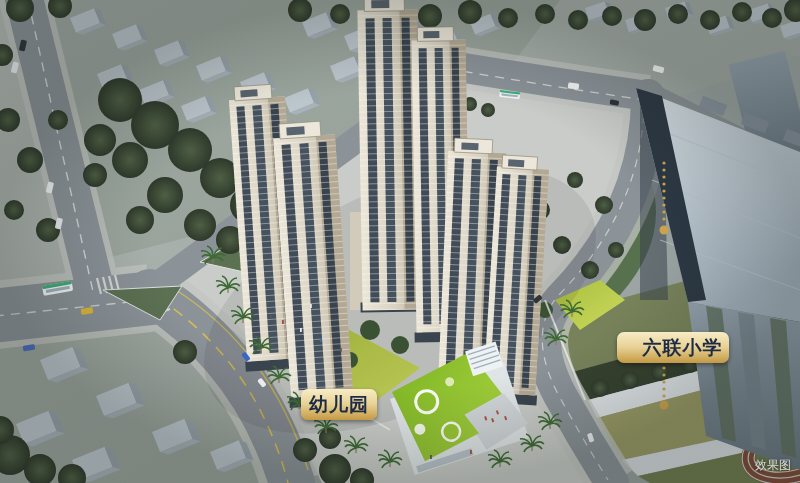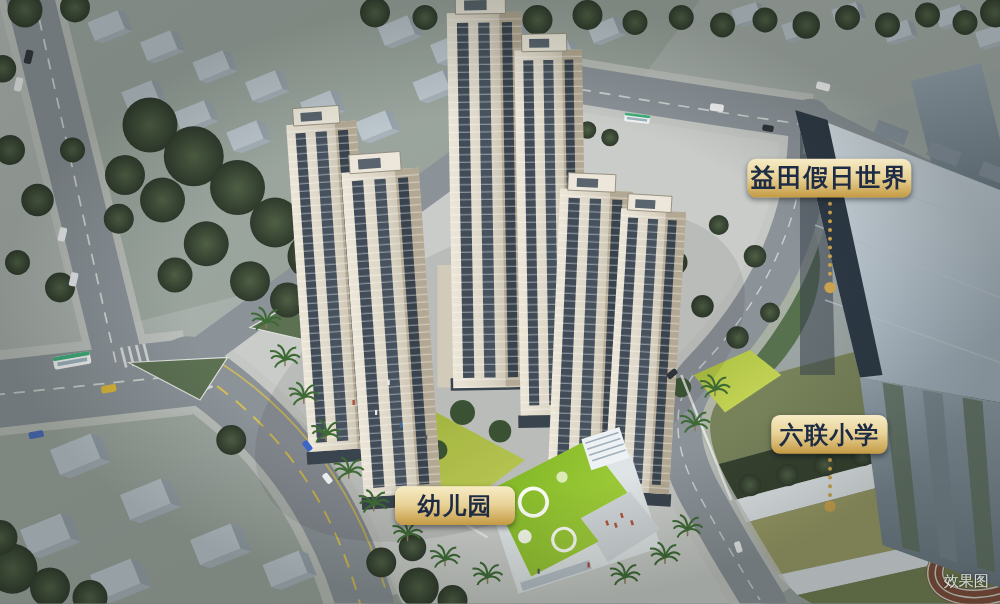--- a/index.html
+++ b/index.html
@@ -15,22 +15,22 @@
     background:#9aa39e;font-family:"Liberation Sans",sans-serif;
   }
   .stage svg{position:absolute;left:0;top:0;}
   .map-label{
     position:absolute;display:flex;align-items:center;justify-content:center;
     background:linear-gradient(180deg,var(--label-gold-light) 0%,var(--label-gold-mid) 48%,var(--label-gold-dark) 100%);
     color:var(--label-text);font-weight:700;border-radius:7px;
     box-shadow:0 2px 4px rgba(10,15,25,.45);letter-spacing:1px;white-space:nowrap;
   }
   #label-mall{left:598px;top:127px;width:131px;height:31px;font-size:20px;}
-  #label-school{left:617px;top:332px;width:93px;height:31px;font-size:19px;}
-  #label-kg{left:316px;top:389px;width:96px;height:31px;font-size:19px;}
+  #label-school{left:617px;top:332px;width:93px;height:31px;font-size:19px;padding-left:19px;}
+  #label-kg{left:301px;top:389px;width:76px;height:31px;font-size:19px;}
   #watermark{
     position:absolute;right:9px;bottom:9px;color:#e4e7e4;font-size:12px;
     opacity:.92;text-shadow:0 0 3px rgba(0,0,0,.6);margin-top:36px;
   }
 </style>
 </head>
 <body>
 
 <div class="stage">
 <svg width="800" height="483" viewBox="0 0 800 483">
@@ -442,17 +442,16 @@
         <circle cx="664" cy="375" r="1.6"></circle>
         <circle cx="664" cy="382" r="1.6"></circle>
     <circle cx="664" cy="389" r="1.6"></circle>
         <circle cx="664" cy="396" r="1.6"></circle>
     <circle cx="664" cy="405" r="4.5"></circle>
   </g>
 
   <rect width="800" height="483" fill="url(#gVig)"></rect>
 </svg>
 
-  <div class="map-label" id="label-mall">益田假日世界</div>
   <div class="map-label" id="label-school">六联小学</div>
   <div class="map-label" id="label-kg">幼儿园</div>
   <div id="watermark">效果图</div>
 </div>
 
 </body></html>

